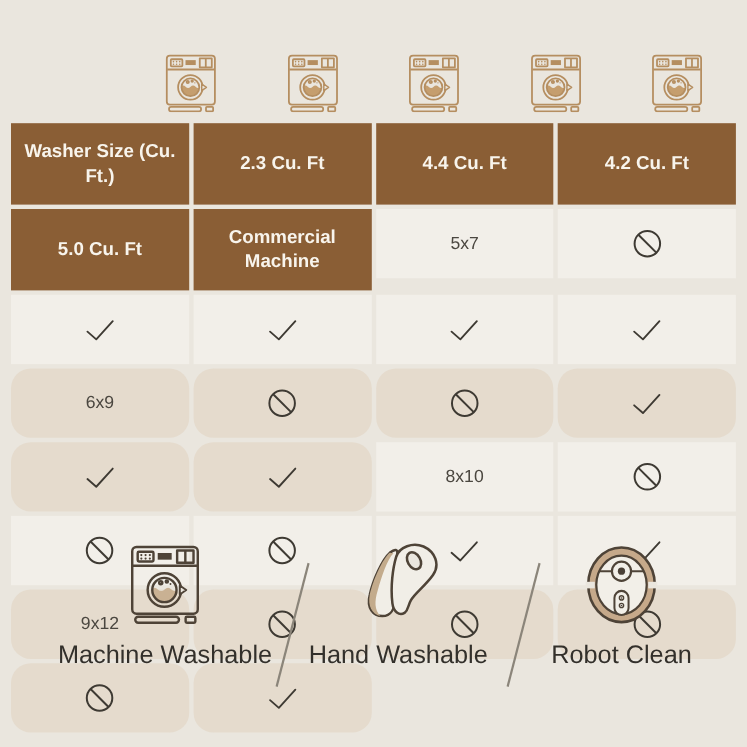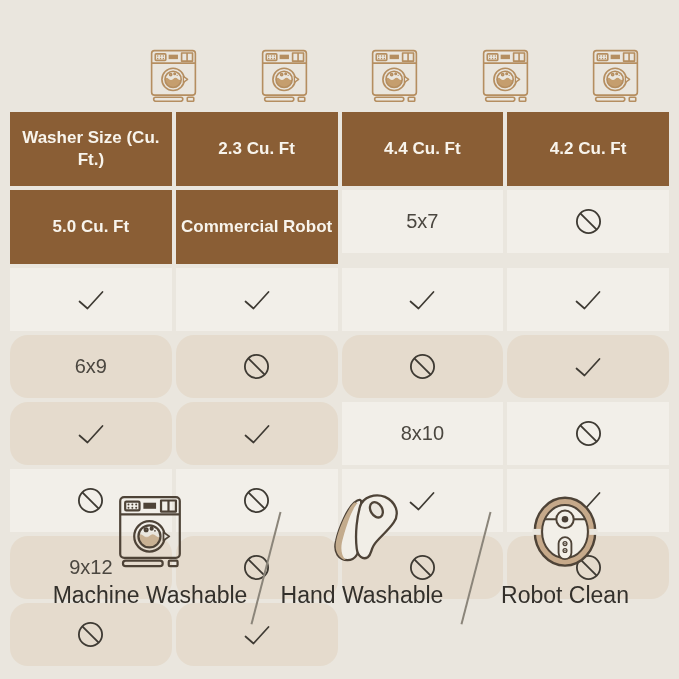--- a/index.html
+++ b/index.html
@@ -25,21 +25,21 @@
   .hcell{
     height:74px;background:var(--header-bg,#8A5E35);color:var(--header-text,#F8F4EC);
     display:flex;align-items:center;justify-content:center;text-align:center;
     font-size:17px;font-weight:bold;line-height:1.3;padding:0 5px;box-sizing:border-box;
   }
   .cell{
     height:63px;display:flex;align-items:center;justify-content:center;
   }
   .cell.light{background:var(--row-light,#F2EFE9);}
   .cell.dark{background:var(--row-dark,#E5DBCD);border-radius:18px;}
-  .cell.label{font-size:20px;color:var(--row-label-text,#4B4740);}
+  .cell.label{font-size:16px;color:var(--row-label-text,#4B4740);}
   .mark-svg{display:block;}
   .mark-svg path{fill:none;stroke:var(--mark,#3E3A33);stroke-width:1.7;stroke-linecap:round;stroke-linejoin:round;}
   .mark-svg circle,.mark-svg line{fill:none;stroke:var(--mark,#3E3A33);stroke-width:2;}
 
   
   .washer-svg{display:block;}
   .washer-svg .st{fill:none;stroke:currentColor;stroke-width:2;stroke-linejoin:round;}
   .washer-svg .fl{fill:currentColor;stroke:none;}
   .washer-svg .water{stroke:none;}
   .washer-svg .tail{fill:var(--bg,#EAE6DE);stroke:currentColor;stroke-width:1.6;stroke-linejoin:round;}
@@ -212,21 +212,21 @@
         </svg>
       </div>
     </div>
 
   <div class="grid" id="comparisonTable">
       <div class="hcell">Washer Size (Cu. Ft.)</div>
       <div class="hcell">2.3 Cu. Ft</div>
       <div class="hcell">4.4 Cu. Ft</div>
       <div class="hcell">4.2 Cu. Ft</div>
       <div class="hcell">5.0 Cu. Ft</div>
-      <div class="hcell">Commercial Robot</div>
+      <div class="hcell">Commercial Machine</div>
       <div class="cell label light">5x7</div>
       <div class="cell light">
         <svg class="mark-svg" width="29" height="29" viewBox="0 0 32 32">
           <circle cx="16" cy="16" r="12.8"></circle>
           <line x1="7" y1="7" x2="25" y2="25"></line>
         </svg>
       </div>
       <div class="cell light">
         <svg class="mark-svg" width="30" height="24" viewBox="0 0 30 24">
           <path d="M3.5 13.5 L11.5 20.5 L26.5 4"></path>

